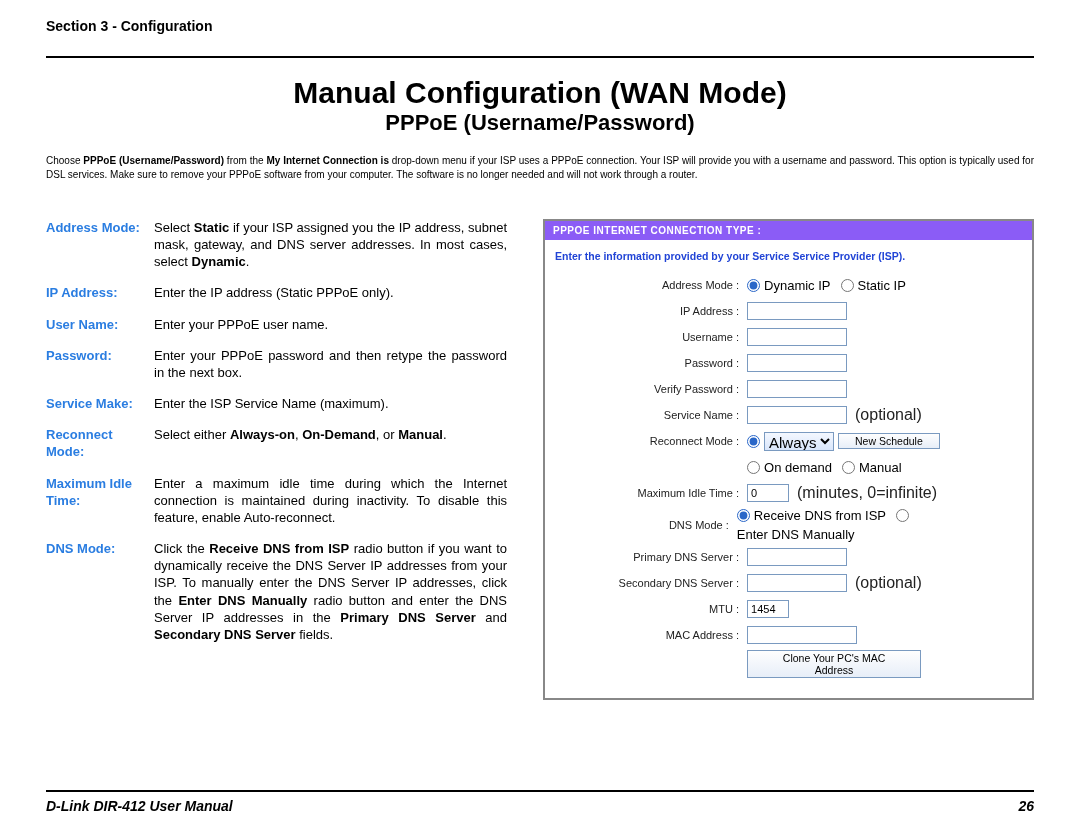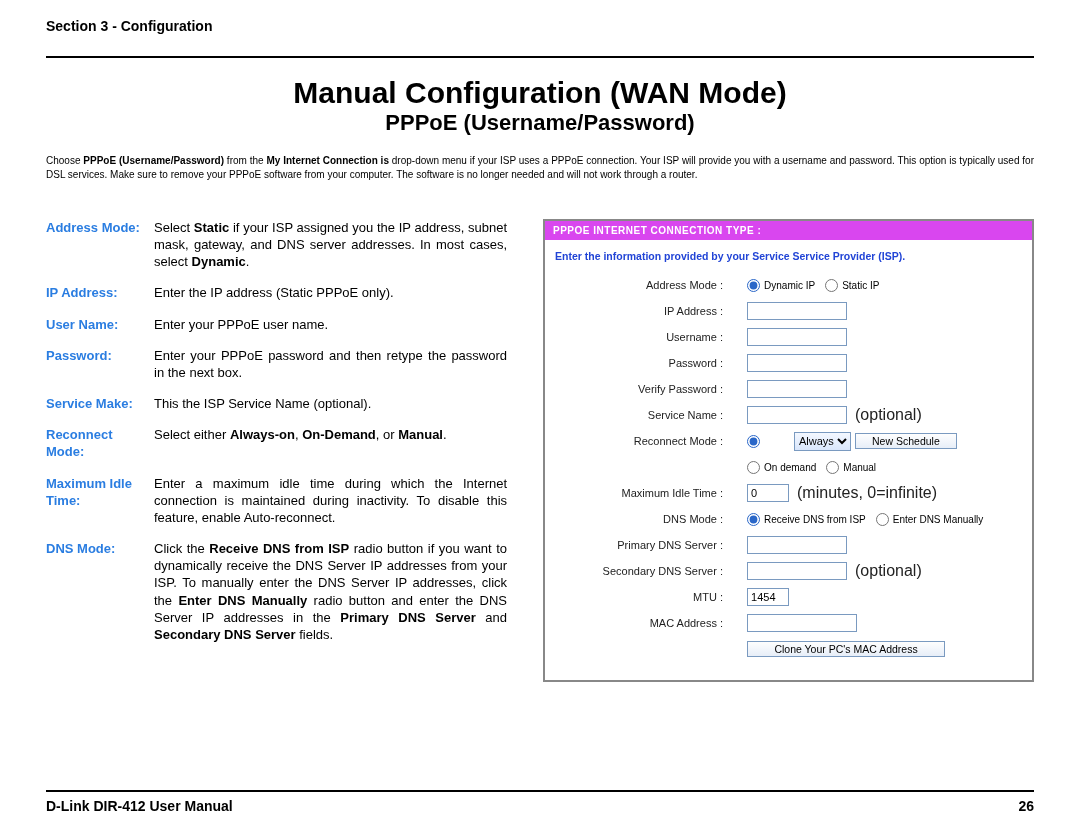--- a/index.html
+++ b/index.html
@@ -69,21 +69,21 @@
   .def-body b { color:#000; }
 
   
   .panel {
     border: 2px solid #888;
     background: #fff;
     font-family: Verdana, Geneva, sans-serif;
     font-size: 11px;
   }
   .panel-header {
-    background: #d946ef;
+    background: #8b5cf6;
     color: #fff;
     font-weight: 700;
     padding: 4px 8px;
     font-size: 10px;
     letter-spacing: .5px;
   }
   .panel-instr {
     color: #2144d6;
     font-weight: 700;
     padding: 10px 10px 12px 10px;
@@ -94,65 +94,65 @@
   }
   .fr {
     display: flex;
     align-items: center;
     margin-bottom: 4px;
     min-height: 22px;
   }
   .fl {
     width: 190px;
     text-align: right;
-    padding-right: 24px;
+    padding-right: 8px;
     font-size: 11px;
     color:#222;
   }
   .fl::after { content: " :"; }
   .fc { display:flex; align-items:center; gap:4px; flex-wrap:wrap; }
   .txt {
     border: 1px solid #7a9ac0;
     height: 18px;
     padding: 0 3px;
     font-size: 11px;
     background:#fff;
   }
   .txt.w-sm { width: 42px; }
   .txt.w-md { width: 100px; }
   .txt.w-lg { width: 110px; }
   .hint { font-size: 16px; color:#222; margin-left:4px;}
   select.sel {
     border:1px solid #7a9ac0;
-    font-size:11px;
+    font-size:15px;
     height:19px;
     background: linear-gradient(#f4f8ff,#d9e6fb);
-    margin-left: 30px;
   }
   .btn {
     font-size: 10.5px;
     border: 1px solid #7a9ac0;
     background: linear-gradient(#fefefe,#e7eef8);
     padding: 1px 16px;
     cursor: pointer;
   }
   input[type=radio] { accent-color: #2a67c8; }
-  .radio-lbl { font-size:10px; margin-right:6px;}
+  .radio-lbl { font-size:13px; margin-right:6px;}
 
   .footer {
     position: absolute;
     left: 46px;
     right: 46px;
     bottom: 20px;
     border-top: 2px solid #000;
     padding-top: 6px;
     display: flex;
     justify-content: space-between;
     font-size: 14px;
     font-weight: 700;
+    font-style: italic;
   }
 </style>
 </head>
 <body>
 
 <div class="section-header">Section 3 - Configuration</div>
 
 <div class="title">Manual Configuration (WAN Mode)</div>
 <div class="subtitle">PPPoE (Username/Password)</div>
 
@@ -181,21 +181,21 @@
         <div class="def-body">Enter your PPPoE user name.</div>
       </div>
 
       <div class="def-row">
         <div class="def-term">Password:</div>
         <div class="def-body">Enter your PPPoE password and then retype the password in the next box.</div>
       </div>
 
       <div class="def-row">
         <div class="def-term">Service Make:</div>
-        <div class="def-body">This the ISP Service Name (optional).</div>
+        <div class="def-body">Enter the ISP Service Name (maximum).</div>
       </div>
 
       <div class="def-row">
         <div class="def-term">Reconnect Mode:</div>
         <div class="def-body">
           <span>Select either </span><b>Always-on</b><span>, </span><b>On-Demand</b><span>, or </span><b>Manual</b><span>.</span>
         </div>
       </div>
 
       <div class="def-row">
@@ -326,21 +326,21 @@
         <div class="fr">
           <div class="fl">MAC Address</div>
           <div class="fc">
               <input class="txt w-lg" type="text" style="">
             </div>
         </div>
 
         <div class="fr">
           <div class="fl" style="visibility:hidden">x</div>
           <div class="fc">
-              <button class="btn" style="width:198px">Clone Your PC's MAC Address</button>
+              <button class="btn" style="width:174px">Clone Your PC's MAC Address</button>
             </div>
         </div>
 
       </div>
     </div>
   </div>
 </div>
 
 <div class="footer">
   <span>D-Link DIR-412 User Manual</span>

